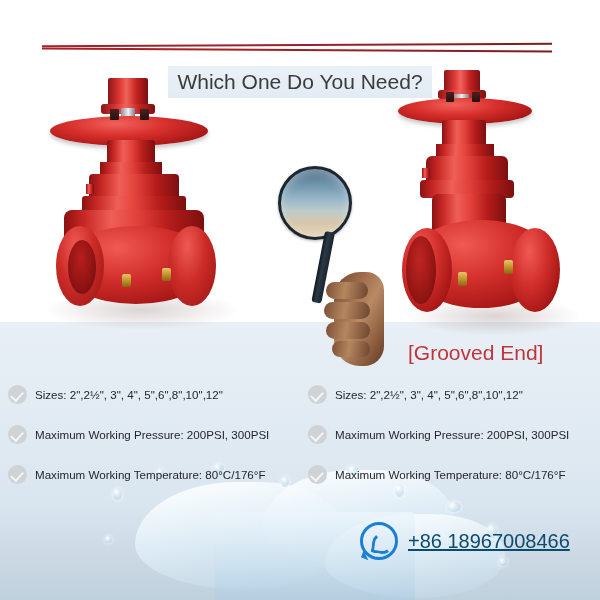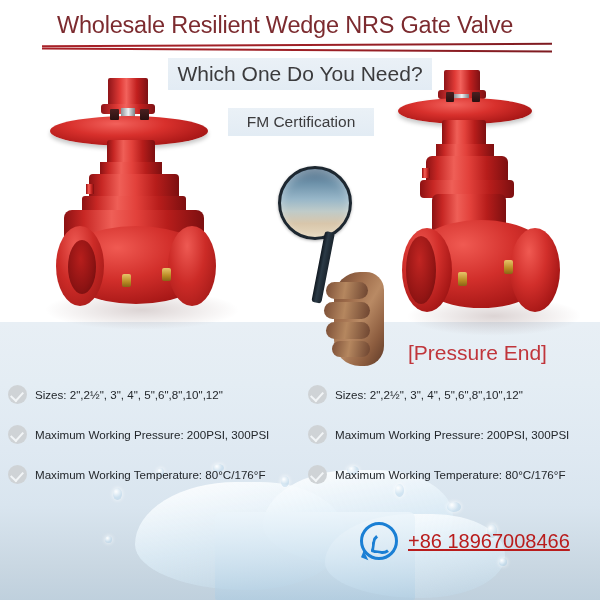--- a/index.html
+++ b/index.html
@@ -99,21 +99,21 @@
 
   
   .chip {
     position: absolute;
     background: linear-gradient(180deg, rgba(233,240,246,0.95), rgba(224,234,243,0.92));
     color: #3b3b3d;
     text-align: center;
     white-space: nowrap;
   }
   .chip-question {
-    left: 168px; top: 58px;
+    left: 168px; top: 66px;
     width: 264px; height: 32px;
     line-height: 32px;
     font-size: 21px;
   }
   .chip-cert {
     left: 228px; top: 108px;
     width: 146px; height: 28px;
     line-height: 28px;
     font-size: 15.5px;
   }
@@ -275,21 +275,21 @@
   .wa-icon .tail {
     position: absolute;
     left: -1px; bottom: -2px;
     width: 0; height: 0;
     border-left: 8px solid #1a7fd4;
     border-top: 7px solid transparent;
     transform: rotate(22deg);
   }
   .phone-number {
     font-size: 20px;
-    color: #b91c1c;
+    color: #0c4a6e;
     text-decoration: underline;
     font-family: "Liberation Sans", sans-serif;
     white-space: nowrap;
   }
 </style>
 </head>
 <body>
 
 <div class="poster">
 
@@ -306,28 +306,26 @@
     <div class="drop" style="left:118px; top:2px;  width:11px; height:8px;"></div>
     <div class="drop" style="left:186px; top:14px; width:8px;  height:11px;"></div>
     <div class="drop" style="left:252px; top:4px;  width:12px; height:9px;"></div>
     <div class="drop" style="left:300px; top:22px; width:9px;  height:13px;"></div>
     <div class="drop" style="left:352px; top:40px; width:14px; height:10px;"></div>
     <div class="drop" style="left:392px; top:62px; width:10px; height:14px;"></div>
     <div class="drop" style="left:404px; top:96px; width:8px;  height:8px;"></div>
     <div class="drop" style="left:10px;  top:74px; width:7px;  height:7px;"></div>
   </div>
 
-  <div class="title">Wholesale Resilient Wedge NRS Gate Valve</div>
   <div class="rule-wrap">
     <div class="r1"></div>
     <div class="r2"></div>
   </div>
 
   <div class="chip chip-question">Which One Do You Need?</div>
-  <div class="chip chip-cert">FM Certification</div>
 
   <div class="valve" style="left:22px; top:78px; width:230px; height:250px;">
     <div class="v-shadow" style="left:22px; top:212px; width:196px; height:40px;"></div>
 
     <div class="v-stem" style="left:86px;  top:0px;  width:40px; height:34px;"></div>
     <div class="v-stem" style="left:79px;  top:26px; width:54px; height:10px; border-radius:3px;"></div>
     <div class="v-shaft" style="left:99px;  top:30px; width:14px; height:24px;"></div>
 
     <div class="v-disc" style="left:28px;  top:38px; width:158px; height:30px;"></div>
     <div class="v-nut" style="left:88px;  top:31px; width:9px;  height:11px;"></div>
@@ -385,21 +383,21 @@
     <div class="mag-handle"></div>
     <div class="hand">
       <div class="palm"></div>
       <div class="finger" style="left:4px;  top:20px; width:42px; height:17px;"></div>
       <div class="finger" style="left:2px;  top:40px; width:46px; height:17px;"></div>
       <div class="finger" style="left:4px;  top:60px; width:44px; height:17px;"></div>
       <div class="finger" style="left:10px; top:79px; width:38px; height:16px;"></div>
     </div>
   </div>
 
-  <div class="col-title right">[Pressure End]</div>
+  <div class="col-title right">[Grooved End]</div>
 
   <div class="spec" style="left:8px; top:385px;">
     <span class="check"></span>
     <span class="spec-text">Sizes: 2",2½", 3", 4", 5",6",8",10",12"</span>
   </div>
   <div class="spec" style="left:8px; top:425px;">
     <span class="check"></span>
     <span class="spec-text">Maximum Working Pressure: 200PSI,  300PSI</span>
   </div>
   <div class="spec" style="left:8px; top:465px;">

